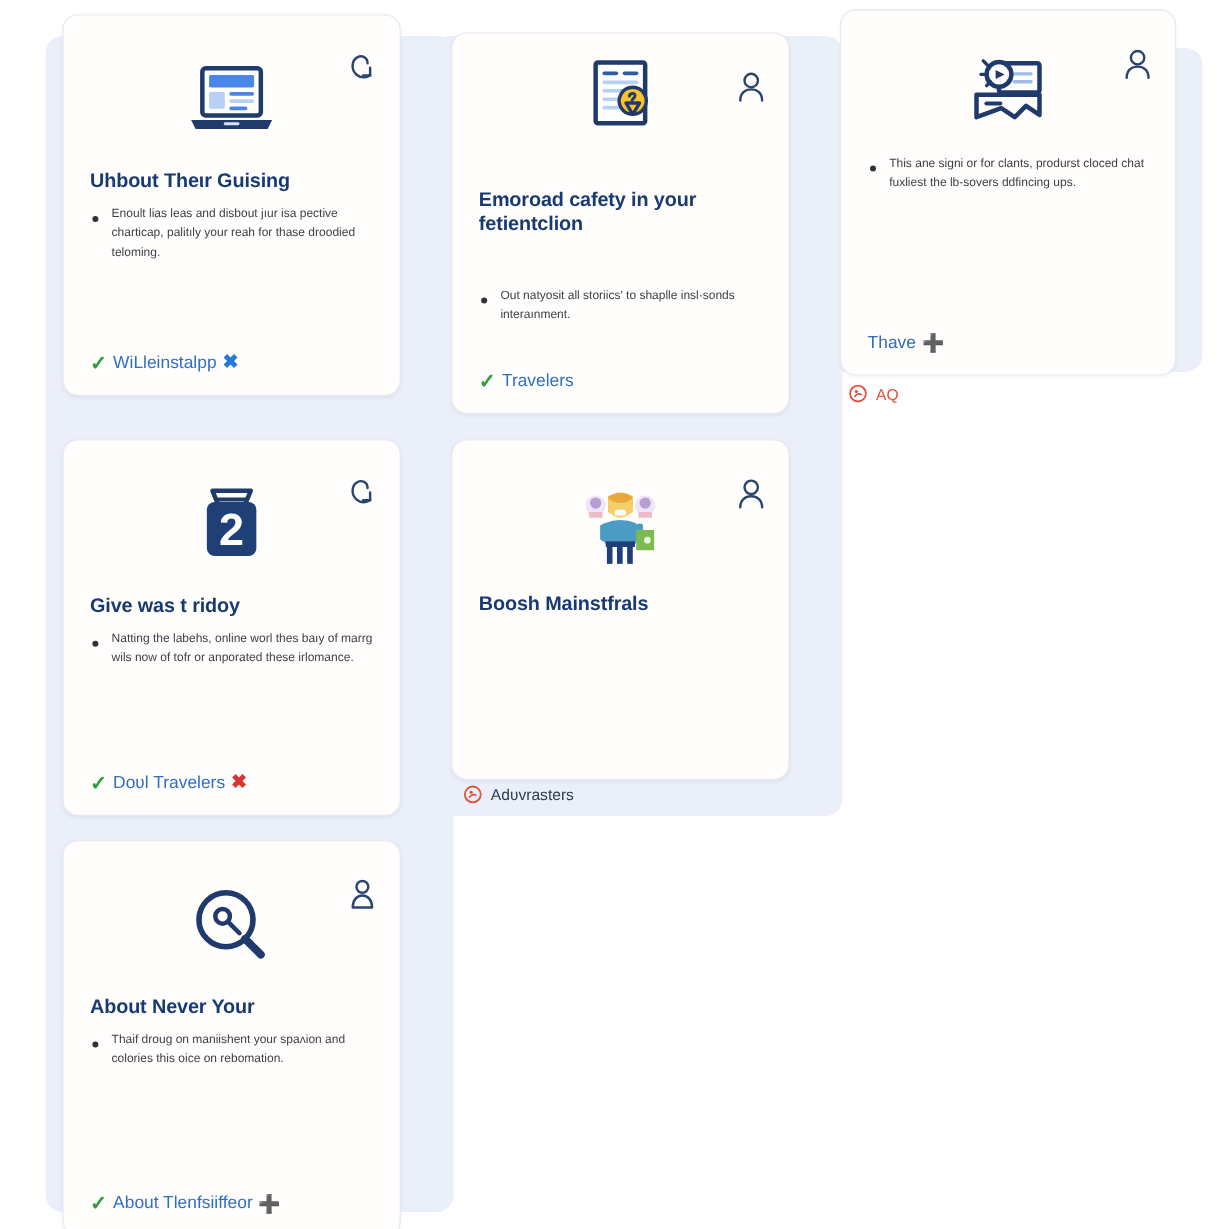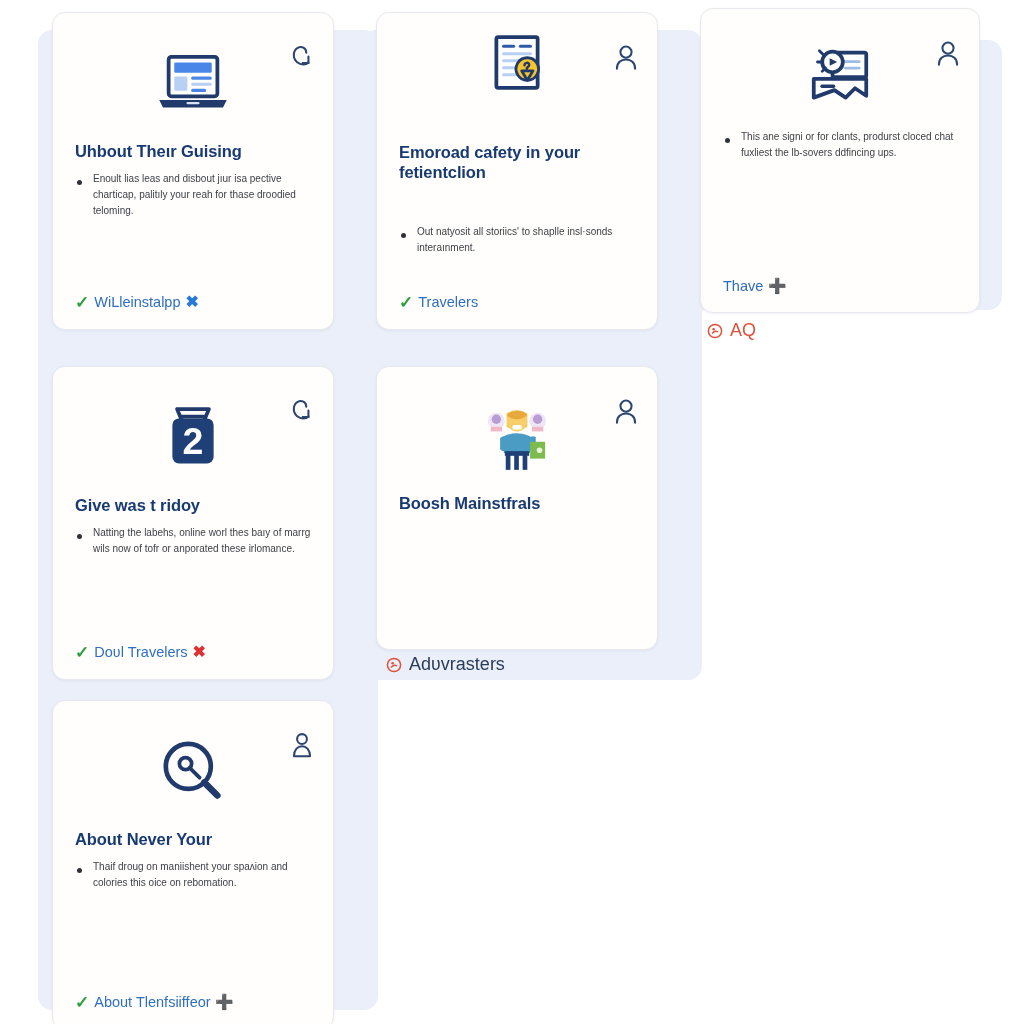--- a/index.html
+++ b/index.html
@@ -34,21 +34,21 @@
     background: #fffefd;
     border: 1px solid #e7e9ef;
     border-radius: 13px;
     box-shadow: 0 1px 3px rgba(30,45,90,0.06);
     padding: 16px 22px 18px 22px;
     display: flex;
     flex-direction: column;
   }
 
   .card-c1 { left: 52px;  top: 12px;  width: 282px; height: 318px; }
-  .card-c2 { left: 376px; top: 12px;  width: 282px; height: 318px; gap: 32px; }
+  .card-c2 { left: 376px; top: 27px;  width: 282px; height: 318px; gap: 32px; }
   .card-c3 { left: 700px; top: 8px;   width: 280px; height: 305px; }
   .card-c4 { left: 52px;  top: 366px; width: 282px; height: 314px; }
   .card-c5 { left: 376px; top: 366px; width: 282px; height: 284px; }
   .card-c6 { left: 52px;  top: 700px; width: 282px; height: 330px; }
 
   .card-top {
     position: relative;
     height: 112px;
     display: flex;
     align-items: center;
@@ -98,21 +98,21 @@
     left: 2px;
     top: 9px;
     width: 5px;
     height: 5px;
     border-radius: 50%;
     background: #2f3237;
   }
 
   .card-foot {
     display: flex;
-    align-items: flex-start;
+    align-items: flex-end;
     gap: 5px;
     font-size: 14.5px;
     margin-top: 6px;
     white-space: nowrap;
   }
   .foot-link {
     color: #2e6fc4;
     font-weight: 500;
   }
   .foot-link.plain { color: #2d6cb8; }
@@ -125,21 +125,21 @@
   .cross-blue { color: #2878d8; font-size: 16px; font-weight: bold; line-height: 1; }
   .cross-red  { color: #dc3232; font-size: 16px; font-weight: bold; line-height: 1; }
   .mark-blue  { color: #1f62c0; font-size: 15px; font-weight: bold; line-height: 1; }
 
   
   .loose-item {
     position: absolute;
     display: flex;
     align-items: center;
     gap: 7px;
-    font-size: 18px;
+    font-size: 13px;
     white-space: nowrap;
     text-align: center;
   }
   .loose-aq  { left: 707px; top: 320px; }
   .loose-adv { left: 386px; top: 654px; }
 
   .loose-aq .loose-label  { color: #e0503a; font-weight: 500; }
   .loose-adv .loose-label { color: #2b3c59; font-weight: 500; }
 
   .ring-icon { width: 16px; height: 16px; display: block; }

